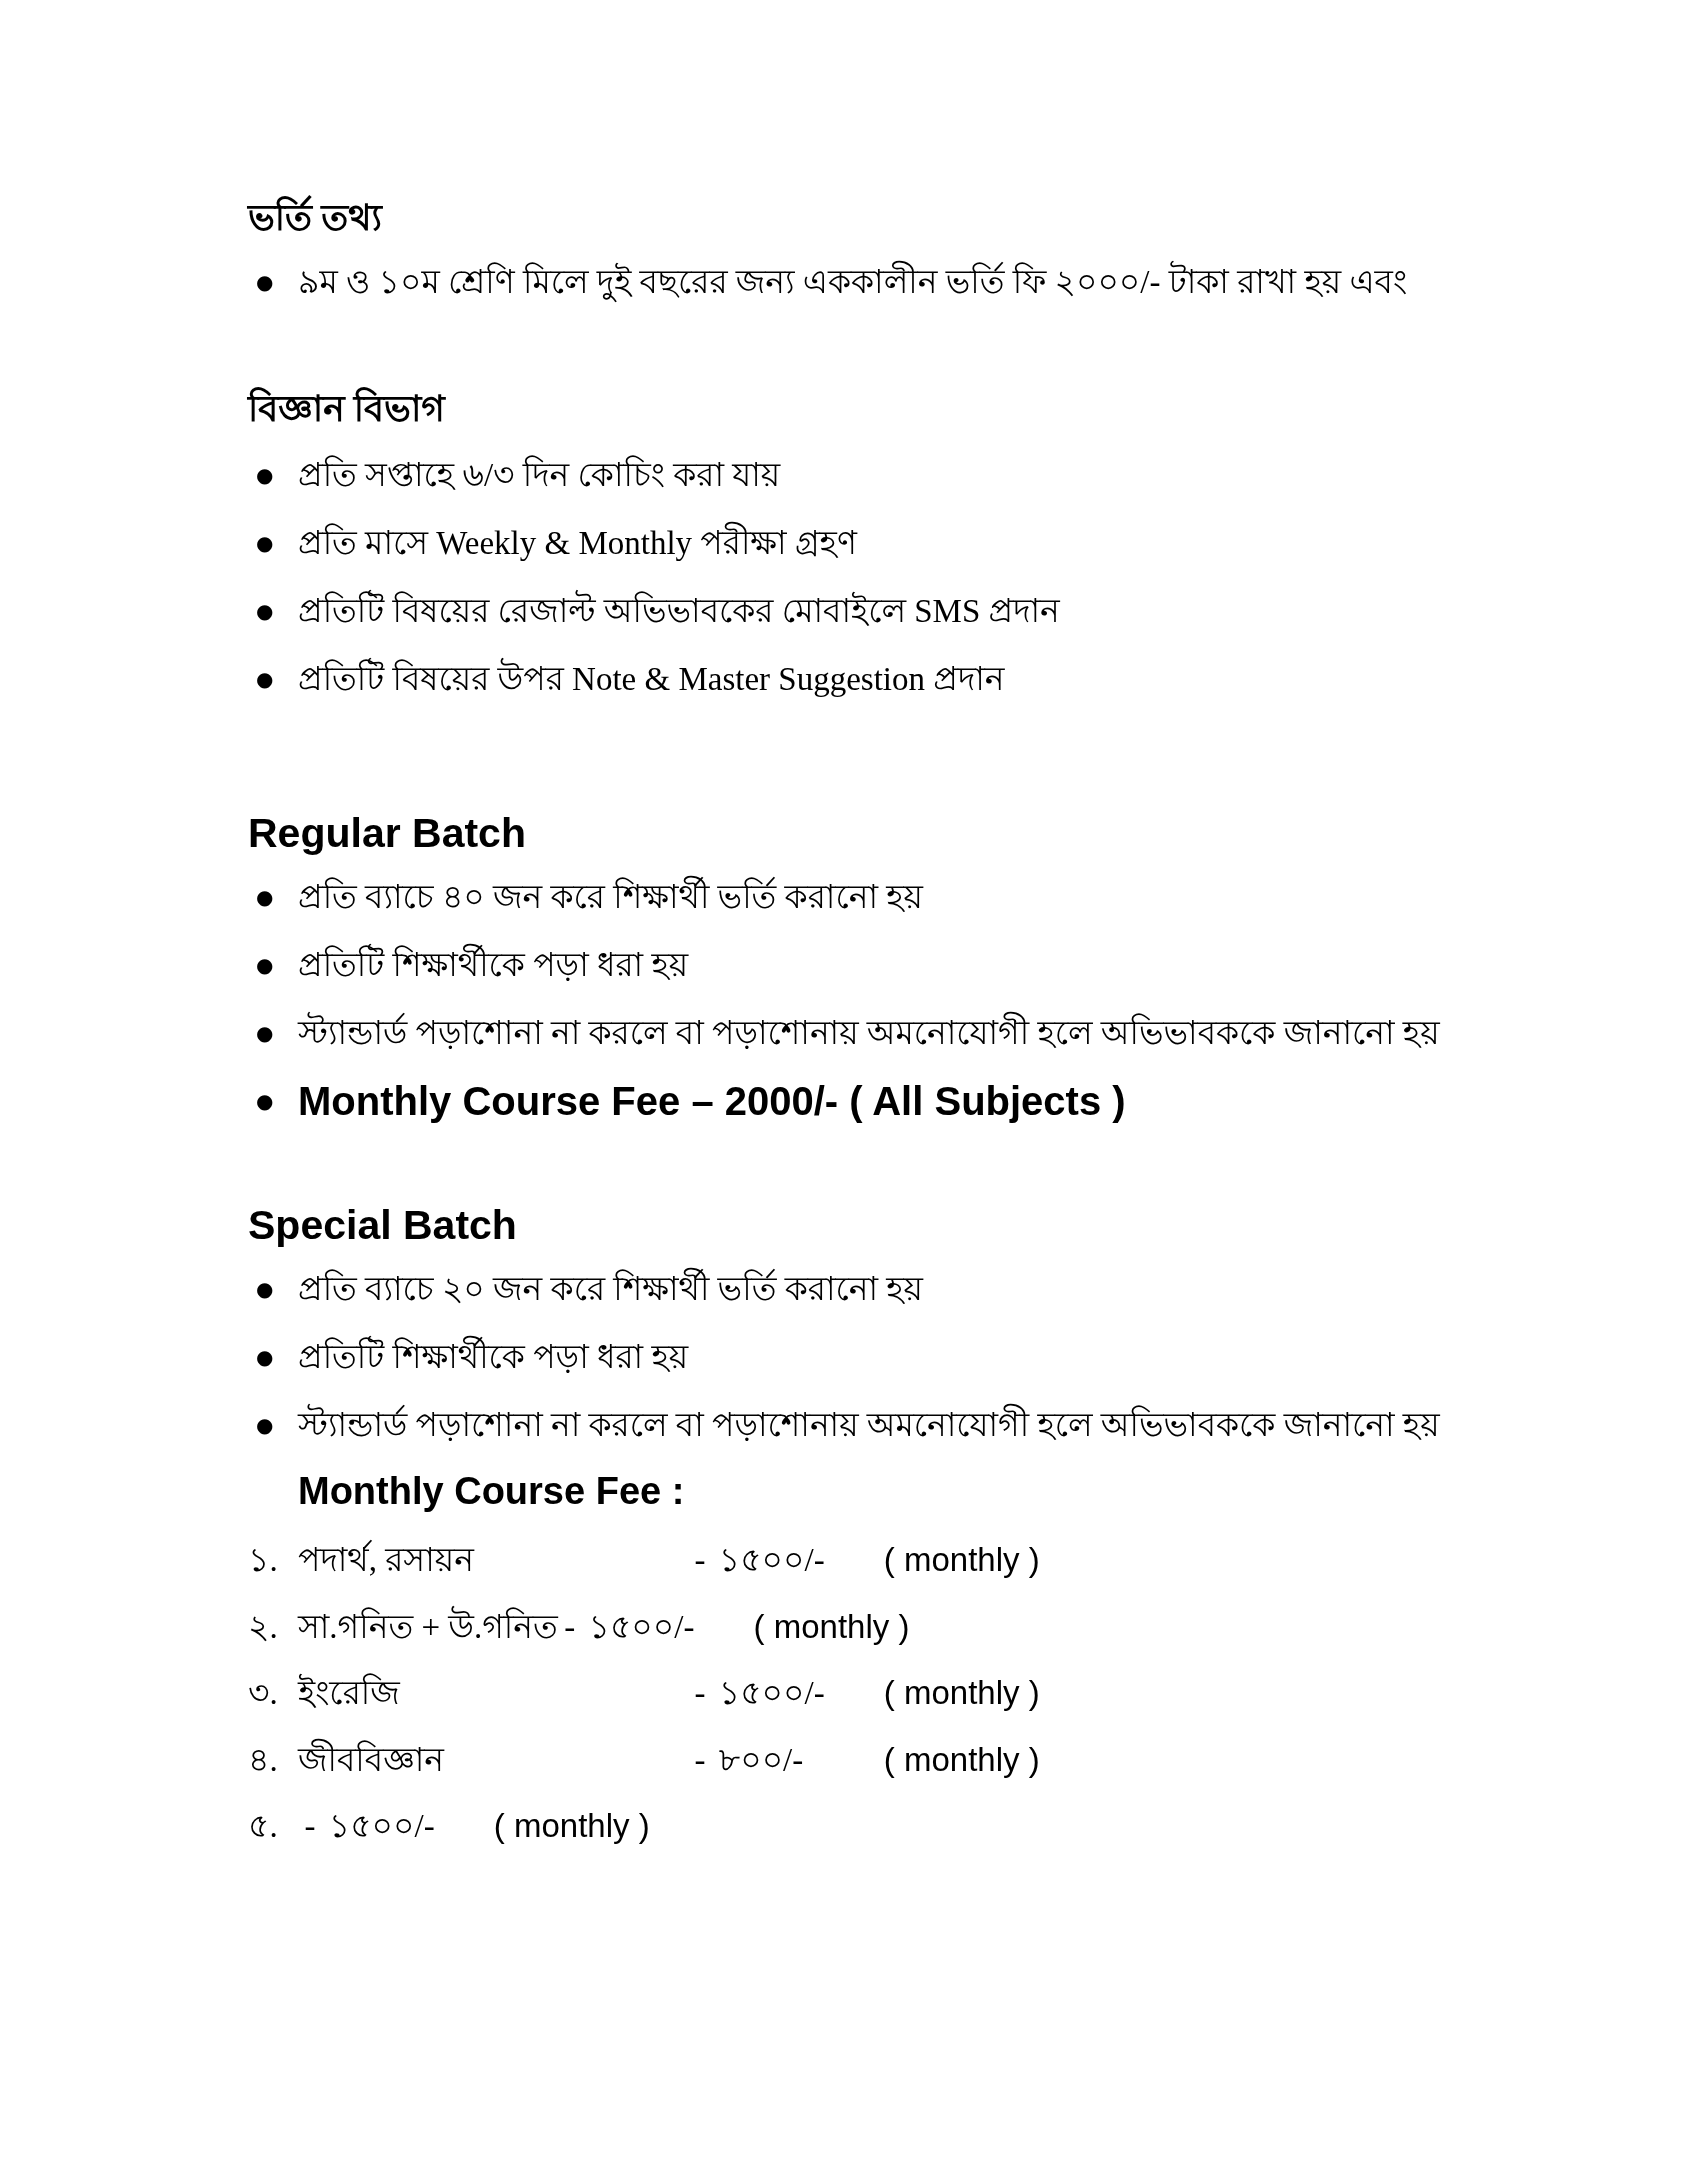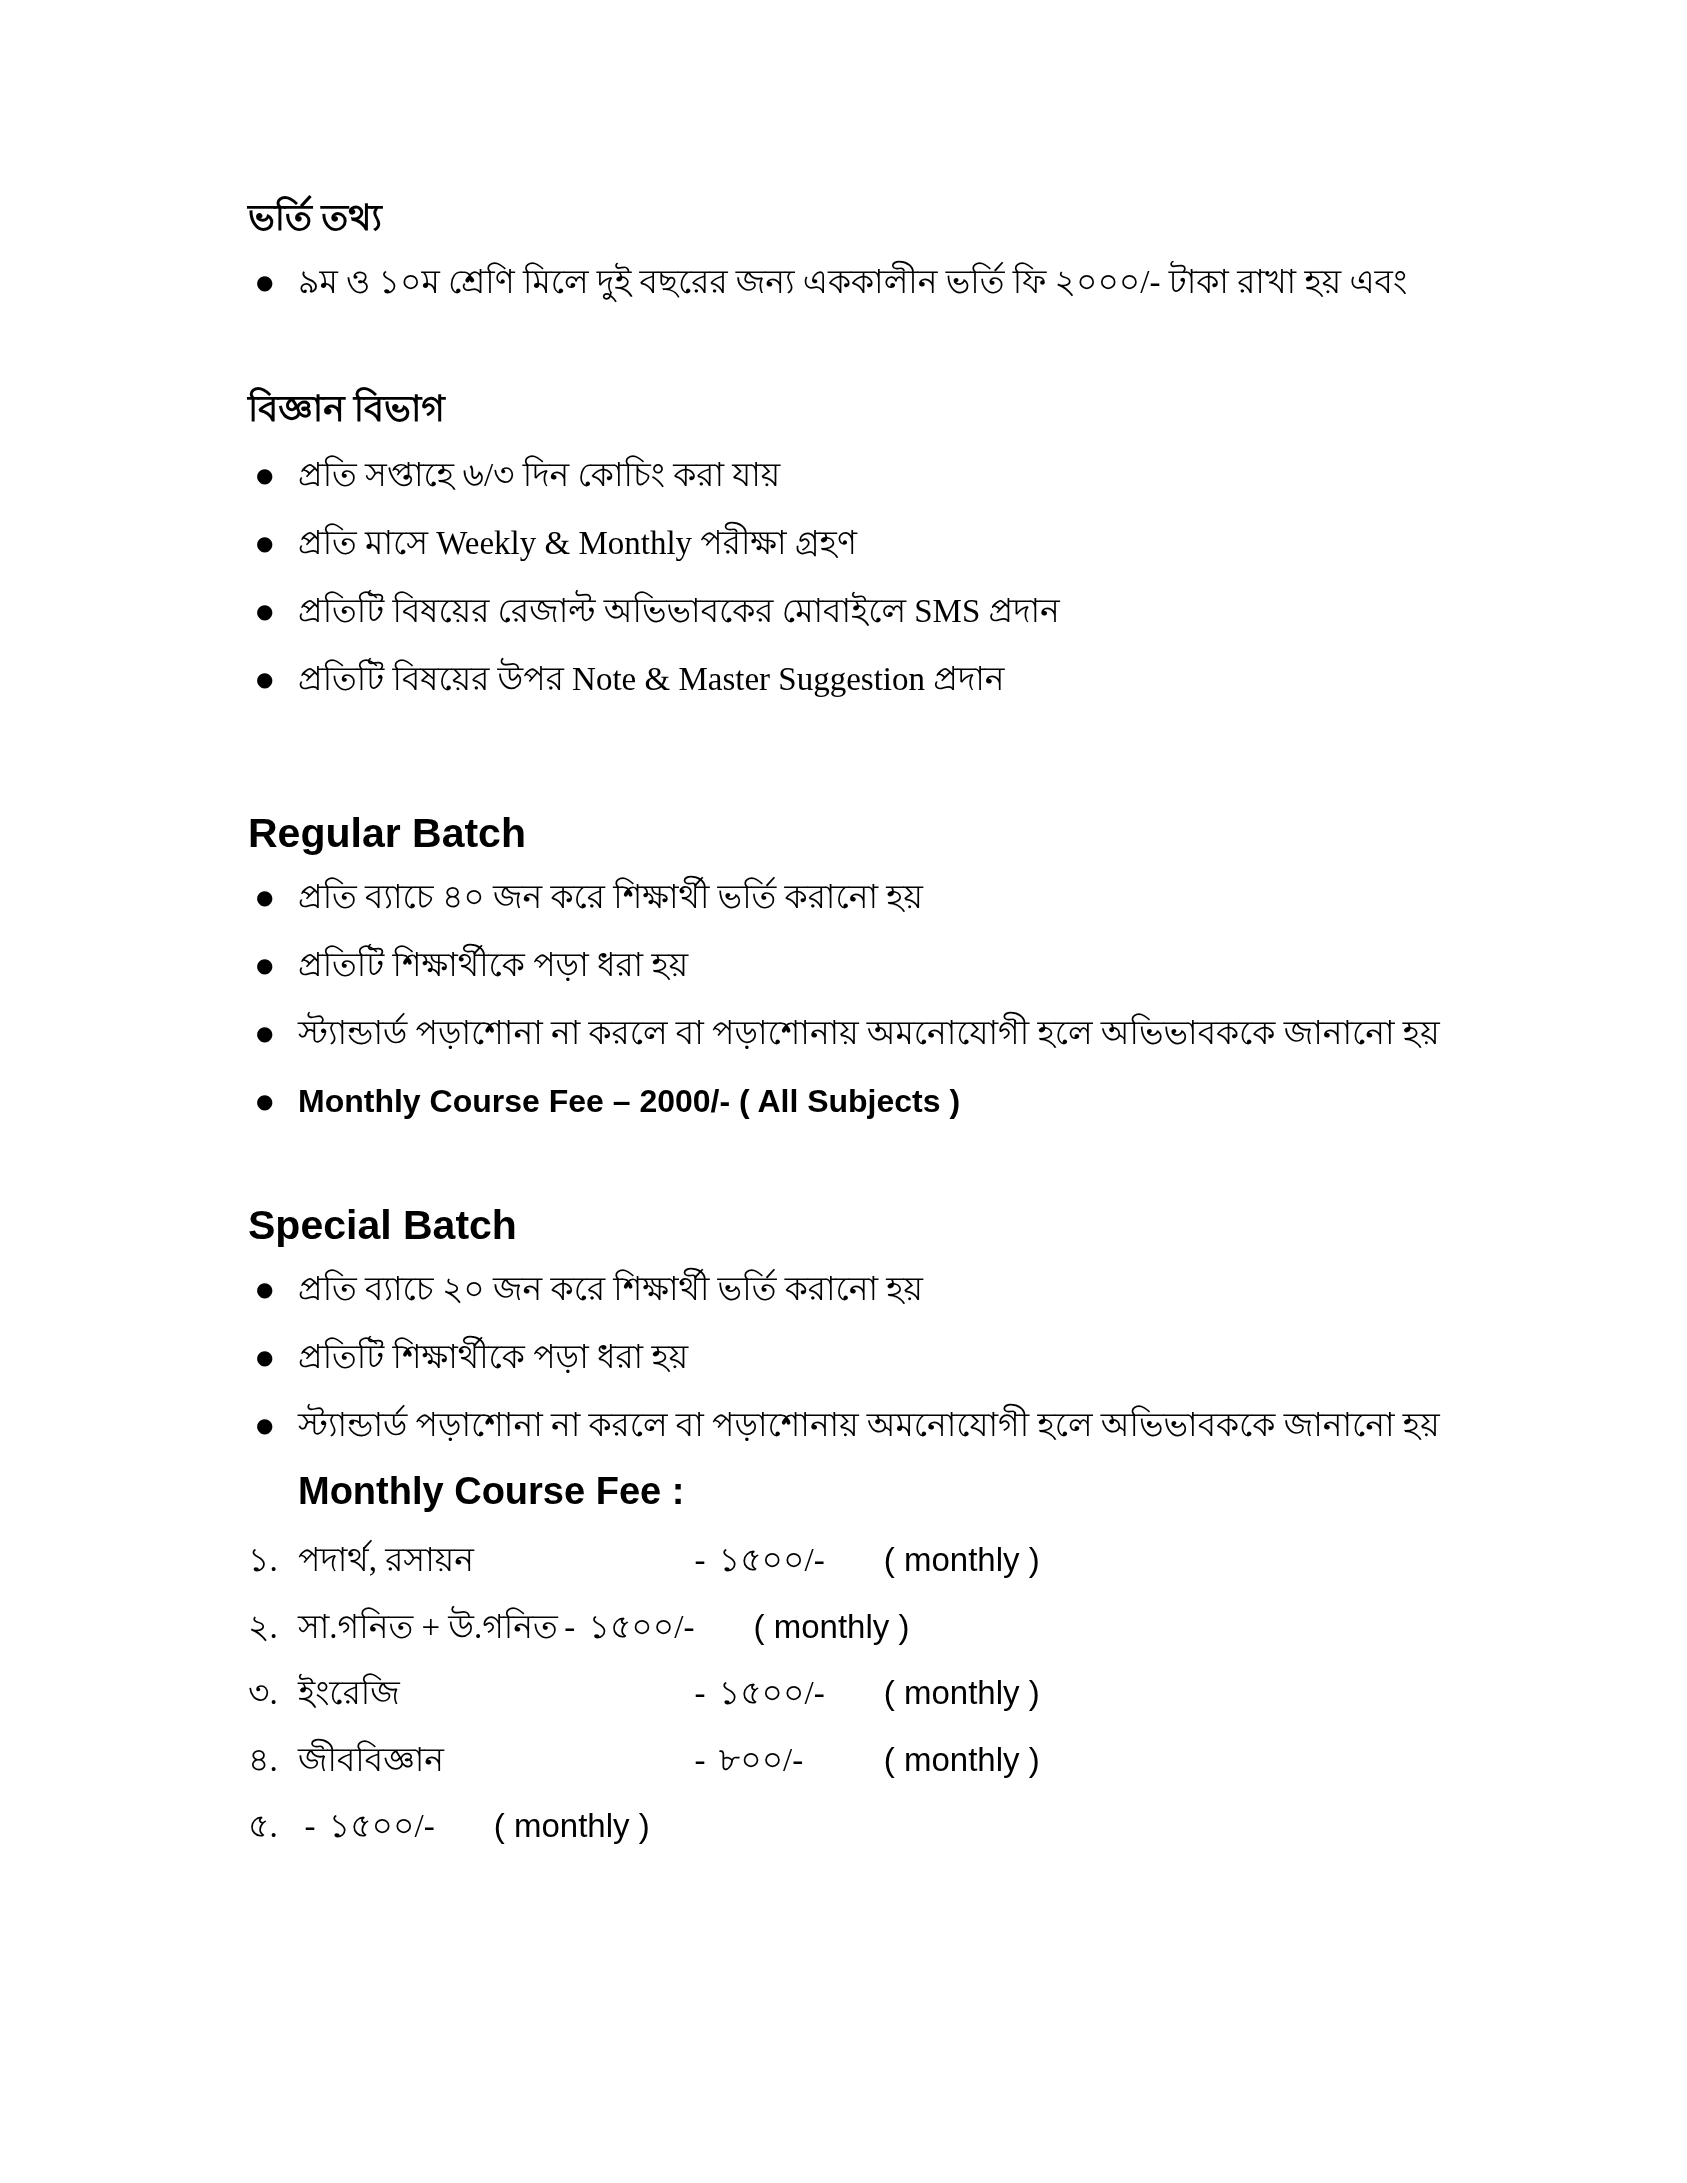--- a/index.html
+++ b/index.html
@@ -41,21 +41,21 @@
     box-sizing: border-box;
     padding-left: 8px;
     font-size: 20px;
     line-height: 60px;
     font-family: "DejaVu Sans", sans-serif;
   }
   .bullet-text { flex: 1 1 auto; }
   .bullet-text .line { display: block; }
   .bold-bullet .bullet-text {
     font-weight: bold;
-    font-size: 32px;
+    font-size: 40px;
     font-family: "Liberation Sans", "DejaVu Sans", sans-serif;
   }
   .sub-heading {
     font-size: 38px;
     font-weight: bold;
     line-height: 56px;
     margin-left: 50px;
     font-family: "Liberation Sans", "DejaVu Sans", sans-serif;
   }
   .fee-list { margin: 0; padding: 0; }

